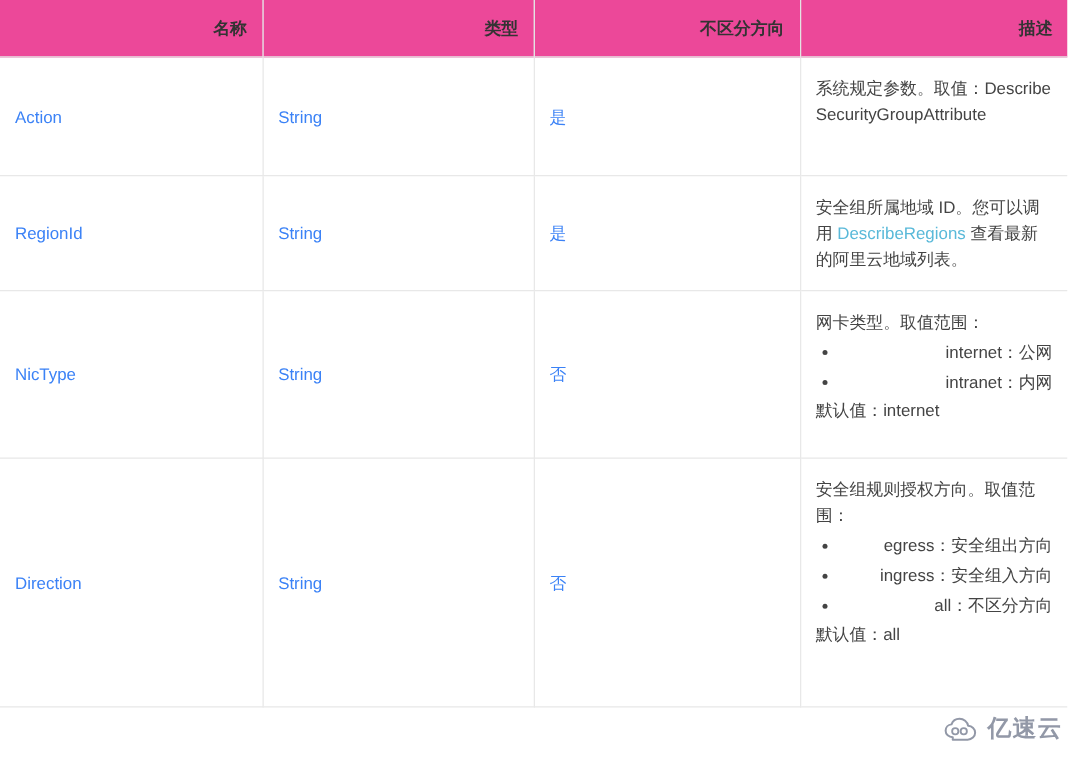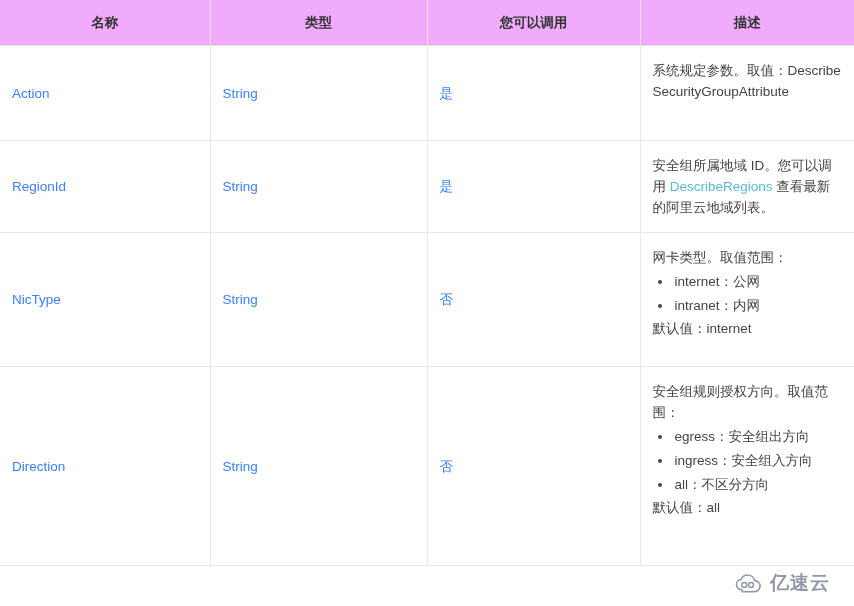--- a/index.html
+++ b/index.html
@@ -22,22 +22,22 @@
     table-layout: fixed;
     font-size: 13.5px;
   }
 
   .param-table col.c-name  { width: 210px; }
   .param-table col.c-type  { width: 217px; }
   .param-table col.c-req   { width: 213px; }
   .param-table col.c-desc  { width: 214px; }
 
   .param-table thead th {
-    background: #f0abfc;
-    text-align: center;
+    background: #ec4899;
+    text-align: right;
     font-weight: bold;
     color: #333333;
     font-size: 13.5px;
     padding: 14px 12px 13px 12px;
     border-bottom: 1px solid #e3e3e3;
     border-right: 1px solid #e3e3e3;
     vertical-align: middle;
     height: 45px;
     box-sizing: border-box;
   }
@@ -72,37 +72,38 @@
     line-height: 21px;
     word-break: break-all;
   }
   .desc .lead {
     margin-bottom: 2px;
   }
   .desc ul {
     margin: 2px 0 0 0;
     padding-left: 20px;
     list-style: disc;
+    text-align: right;
   }
   .desc ul li {
     line-height: 24px;
     padding-left: 2px;
   }
   .desc .default {
     margin-top: 0;
   }
 
   a.doc-link {
     color: #59b9d9;
     text-decoration: none;
   }
 
   .watermark {
     position: absolute;
-    right: 24px;
+    right: 4px;
     bottom: 10px;
     display: flex;
     align-items: center;
     gap: 6px;
     opacity: 0.95;
     pointer-events: none;
   }
   .watermark .wm-text {
     font-size: 19px;
     font-weight: bold;
@@ -119,21 +120,21 @@
   <colgroup>
     <col class="c-name">
       <col class="c-type">
       <col class="c-req">
       <col class="c-desc">
   </colgroup>
   <thead>
     <tr>
       <th>名称</th>
       <th>类型</th>
-      <th>您可以调用</th>
+      <th>不区分方向</th>
       <th>描述</th>
     </tr>
   </thead>
   <tbody>
 
     <tr class="row-action">
       <td>Action</td>
       <td>String</td>
       <td>是</td>
       <td class="desc">

